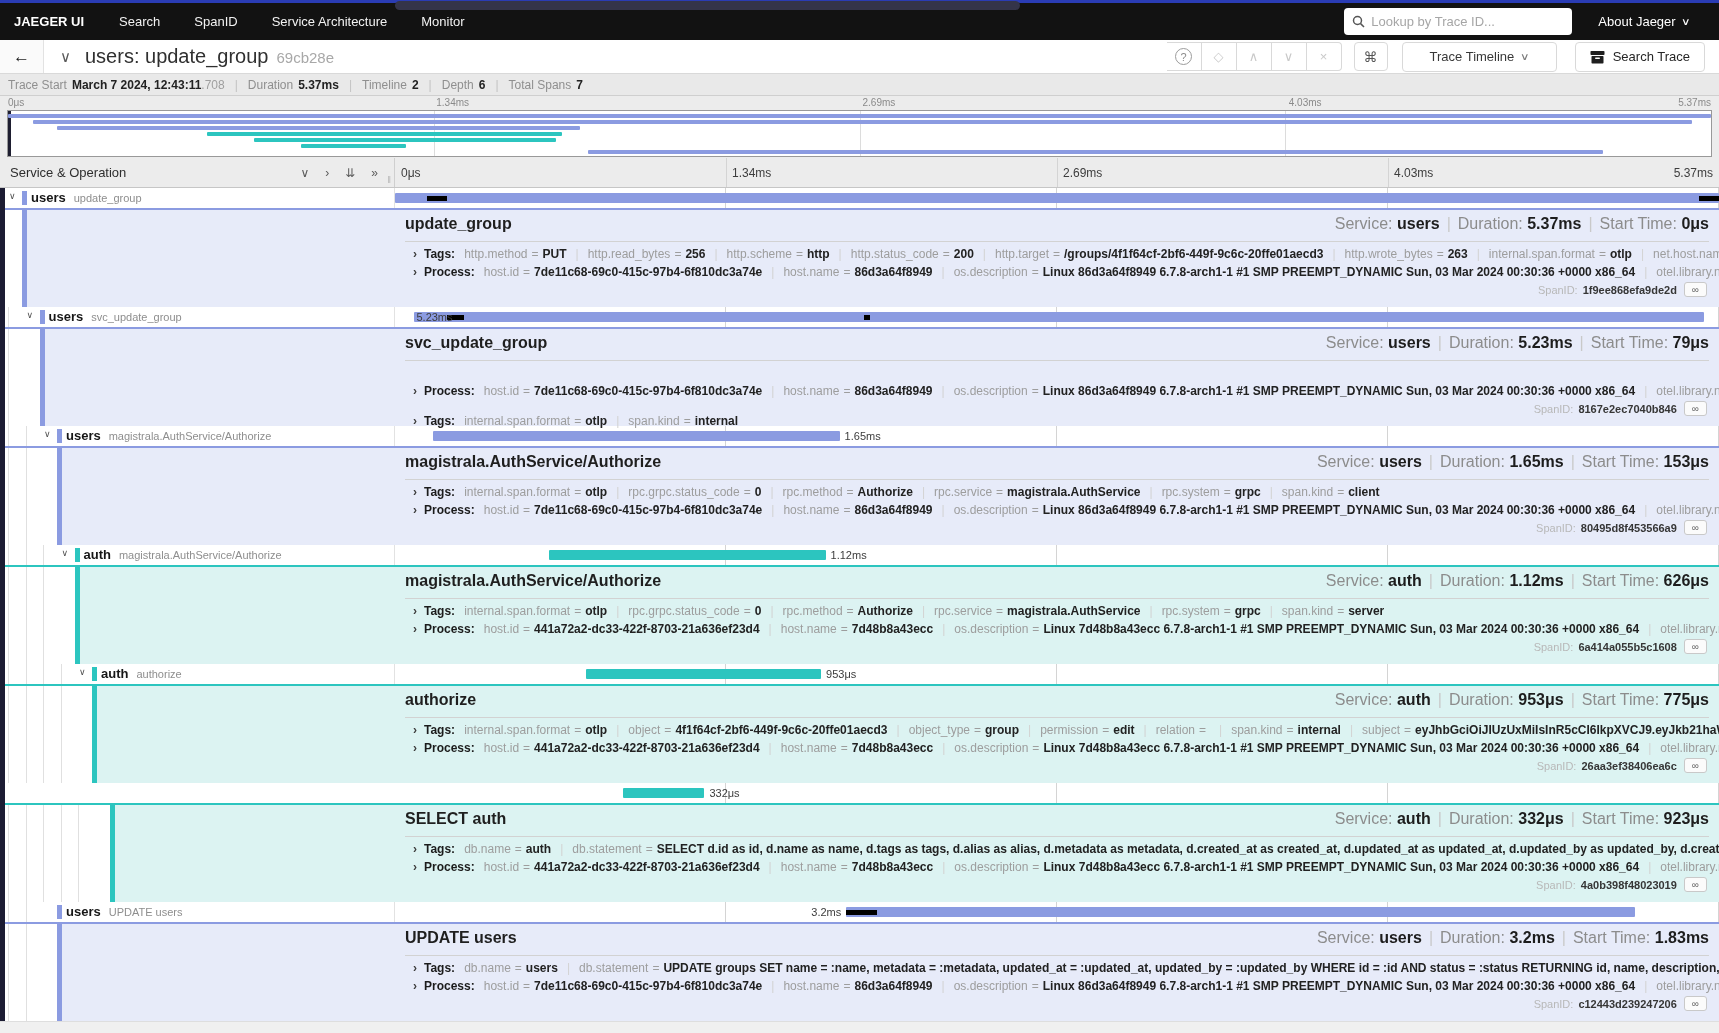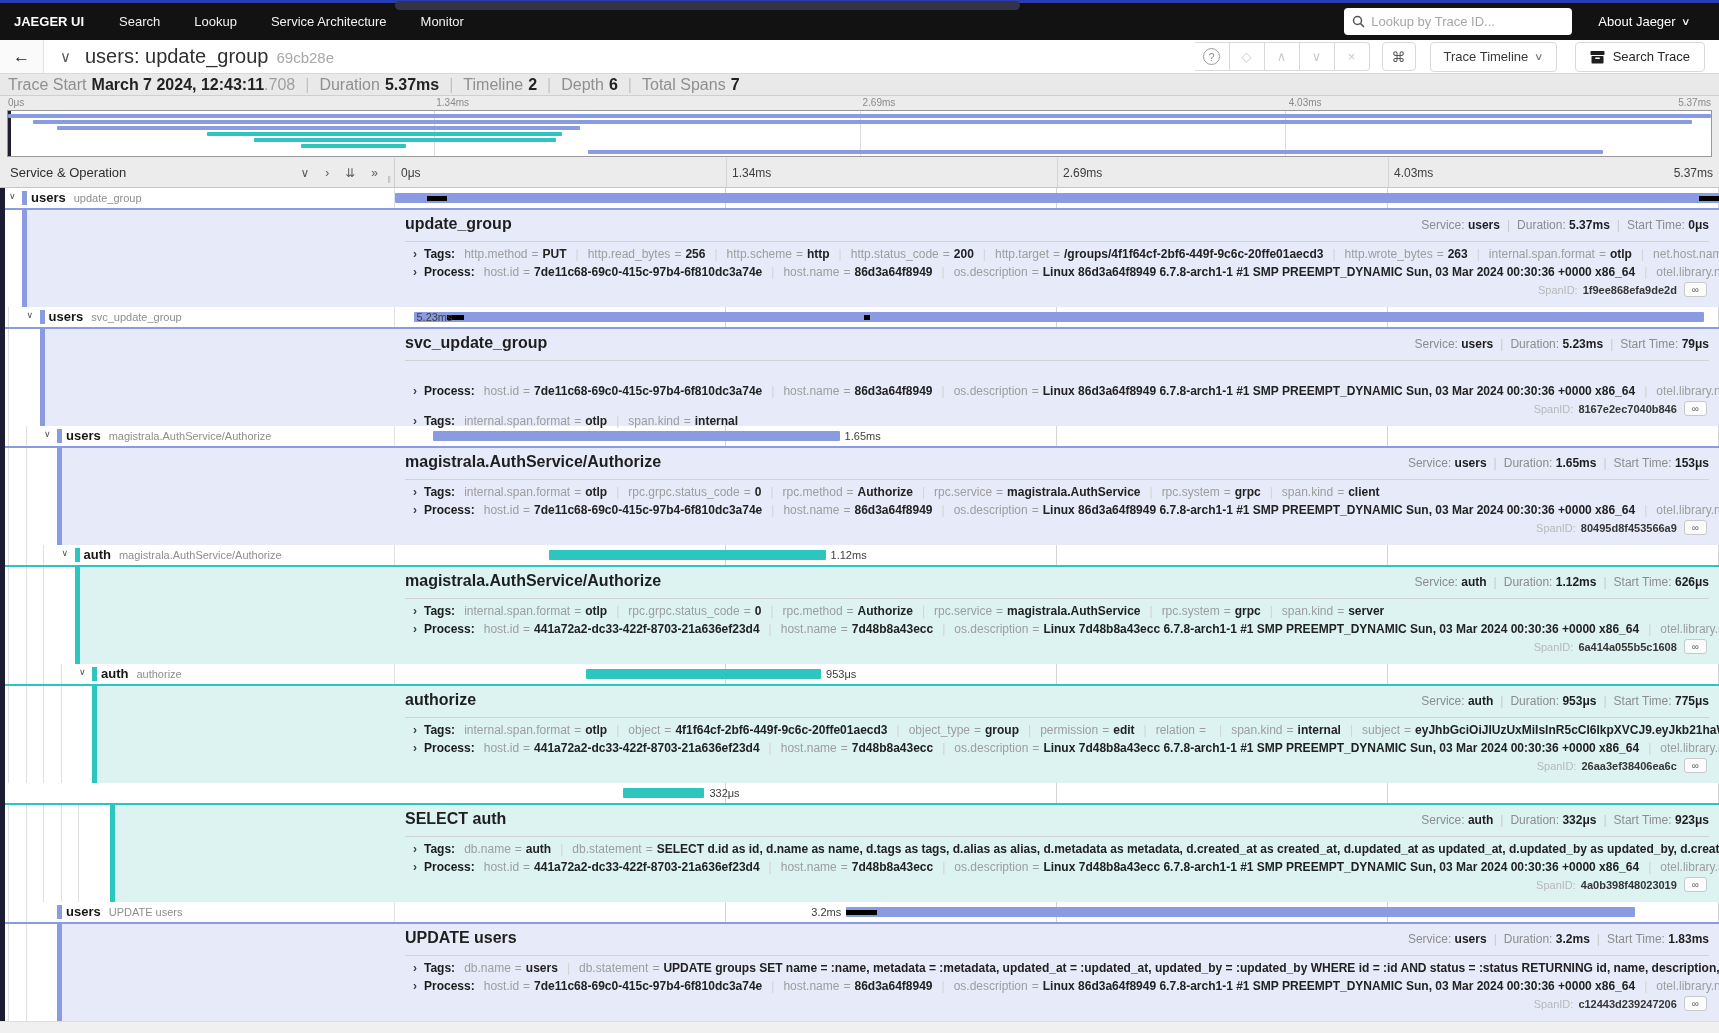--- a/index.html
+++ b/index.html
@@ -36,28 +36,28 @@
   .find-input::placeholder { color:#bfbfbf; }
   .tool-btn { width:35px; height:29px; border:1px solid #d9d9d9; border-left:none; background:#fff;
               display:flex; align-items:center; justify-content:center; font-size:13px; color:#c9c9c9; }
   .tool-btn:last-of-type { border-radius:0 4px 4px 0; }
   .help-circle { width:17px; height:17px; border:1px solid #9c9c9c; border-radius:50%; font-size:11px;
                  display:flex; align-items:center; justify-content:center; color:#8c8c8c; }
   .cmd-btn { margin-left:12px; width:34px; height:29px; border:1px solid #d9d9d9; border-radius:4px;
              background:#fff; display:flex; align-items:center; justify-content:center;
              font-size:14px; color:#555; }
   .tt-btn { margin-left:14px; height:30px; border:1px solid #d9d9d9; border-radius:4px; background:#fff;
-            display:flex; align-items:center; padding:0 13px; font-size:13px; color:#383838; gap:7px; }
+            display:flex; align-items:center; padding:0 27px; font-size:13px; color:#383838; gap:7px; }
   .arch-btn { margin:0 14px 0 18px; height:30px; border:1px solid #d9d9d9; border-radius:4px;
               background:#fff; display:flex; align-items:center; padding:0 14px; font-size:13px;
               color:#262626; gap:8px; font-weight:500; }
 
   
   .meta { position:absolute; left:0; top:74px; width:100%; height:22px; background:#e9e9e9;
-          border-bottom:1px solid #cfcfcf; display:flex; align-items:center; font-size:16px;
+          border-bottom:1px solid #cfcfcf; display:flex; align-items:center; font-size:12px;
           color:#8f8f8f; padding-left:8px; }
   .meta .sep { color:#c3c3c3; margin:0 10px; }
   .meta b { color:#222; margin-left:5px; font-weight:700; }
   .meta .suffix { color:#9f9f9f; font-weight:400; }
 
   
   .mm { position:absolute; left:0; top:96px; width:100%; height:62px; background:#ececec; }
   .mm-ruler { position:absolute; left:7px; right:7px; top:0; height:14px; font-size:10px; color:#8a8a8a; }
   .mm-ruler .tk { position:absolute; top:1px; }
   .mm-canvas { position:absolute; left:7px; right:7px; top:14px; height:47px; background:#fff;
@@ -95,21 +95,21 @@
 
   
   .scard { position:relative; height:99px; background:#fff; }
   .scard .tint { position:absolute; top:0; bottom:0; right:0; }
   .scard .topline { position:absolute; left:0; right:0; top:0; height:2px; z-index:2; }
   .scard .chipbar { position:absolute; top:0; bottom:0; width:5px; z-index:2; }
   .card-title-row { position:absolute; left:405px; right:10px; top:7px; display:flex;
                     align-items:baseline; z-index:3; }
   .card-title { font-size:16px; font-weight:600; color:#1f1f1f; white-space:nowrap; }
   .ct-spacer { flex:1; }
-  .card-meta { font-size:12px; color:#8c8c8c; white-space:nowrap; }
+  .card-meta { font-size:16px; color:#8c8c8c; white-space:nowrap; }
   .card-meta b { color:#1d1d1d; font-weight:700; }
   .card-meta .sep { color:#c9c9c9; margin:0 7px; }
   .card-div { position:absolute; left:405px; right:10px; top:33px; border-top:1px solid #d2d2d2; z-index:3; }
   .kv-row { position:absolute; left:413px; right:0; height:18px; line-height:18px; font-size:12px;
             white-space:nowrap; overflow:hidden; z-index:3; }
   .kv-row .arrow { color:#3d3d3d; font-size:12px; margin-right:7px; font-weight:700; }
   .kv-row .rowlbl { font-weight:700; color:#1c1c1c; margin-right:9px; }
   .kv-row .k { color:#9d9d9d; }
   .kv-row .eq { color:#9d9d9d; margin:0 4px; }
   .kv-row .v { color:#222; font-weight:600; }
@@ -130,21 +130,21 @@
 </style>
 </head>
 <body>
 
 <div class="app">
 
   <div class="nav">
     <span class="nav-brand">JAEGER UI</span>
     <span id="nav-items" style="display:flex;">
         <span class="nav-item">Search</span>
-        <span class="nav-item">Lookup</span>
+        <span class="nav-item">SpanID</span>
         <span class="nav-item">Service Architecture</span>
         <span class="nav-item">Monitor</span>
       </span>
     <span class="nav-spacer"></span>
     <span class="nav-search">
       <span style="margin-right:6px;">
         <svg class="ico" width="13" height="13" viewBox="0 0 13 13">
             <circle cx="5.5" cy="5.5" r="4" fill="none" stroke="#555" stroke-width="1.5"></circle>
             <line x1="8.6" y1="8.6" x2="12" y2="12" stroke="#555" stroke-width="1.5"></line>
           </svg>

